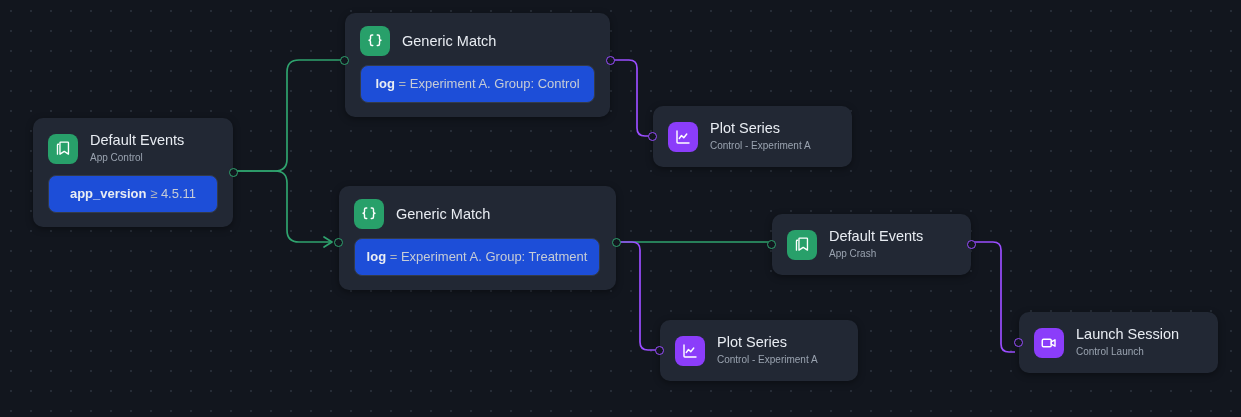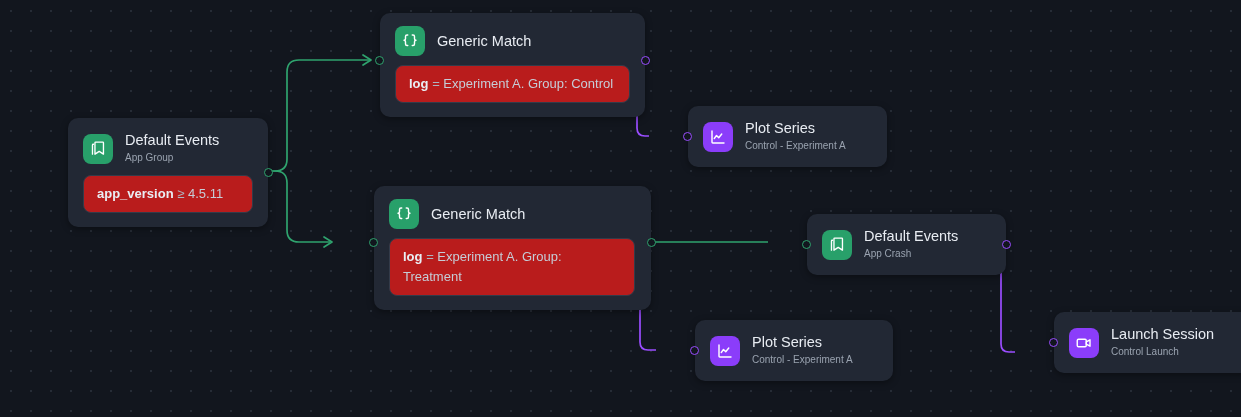--- a/index.html
+++ b/index.html
@@ -17,21 +17,20 @@
     background-size: 20px 20px;
     background-position: 10px 10px;
   }
   #edges { position: absolute; inset: 0; width: 1241px; height: 417px; pointer-events: none; }
 
   .node {
     position: absolute;
     background: #222834;
     border-radius: 10px;
     box-shadow: 0 2px 7px rgba(0,0,0,0.38);
-    margin-left: 35px;
   }
   .node-head {
     display: flex;
     align-items: center;
     gap: 12px;
     padding: 13px 16px 13px 15px;
   }
   .node.has-body .node-head { padding-bottom: 9px; }
   .node-icon {
     width: 30px; height: 30px;
@@ -50,27 +49,28 @@
     white-space: nowrap;
   }
   .node-sub {
     color: #9aa3b0;
     font-size: 10px;
     line-height: 16px;
     white-space: nowrap;
   }
   .node-body { padding: 0 15px 14px 15px; }
   .cond-pill {
-    background: #b91c1c;
+    background: #1d4ed8;
     border: 1px solid #333b49;
     border-radius: 8px;
-    padding: 8px 13px;
+    padding: 8px 0;
     color: #c6ccd6;
     font-size: 13px;
     line-height: 20px;
+    text-align: center;
   }
   .cond-pill .key { color: #e9edf3; font-weight: bold; }
   .cond-pill .op { color: #aeb5c0; }
   .cond-pill .val { color: #c6ccd6; }
 
   .port {
     position: absolute;
     width: 9px; height: 9px;
     border-radius: 50%;
     background: #12161e;
@@ -116,21 +116,21 @@
   <div class="node has-body" id="n-default-events">
     <div class="node-head">
       <span class="node-icon green">
         <svg width="17" height="17" viewBox="0 0 24 24" fill="none" stroke="#ffffff" stroke-width="1.9" stroke-linecap="round" stroke-linejoin="round">
           <path d="M8 3h10a1 1 0 0 1 1 1v16l-6-4-6 4V4a1 1 0 0 1 1-1z"></path>
           <path d="M5 6H4.5a1 1 0 0 0-1 1v13"></path>
         </svg>
       </span>
       <span class="node-text">
         <span class="node-title">Default Events</span>
-        <span class="node-sub">App Group</span>
+        <span class="node-sub">App Control</span>
       </span>
     </div>
     <div class="node-body">
       <div class="cond-pill">
         <span class="key">app_version</span>
         <span class="op">≥</span>
         <span class="val">4.5.11</span>
       </div>
     </div>
     <span class="port out"></span>

